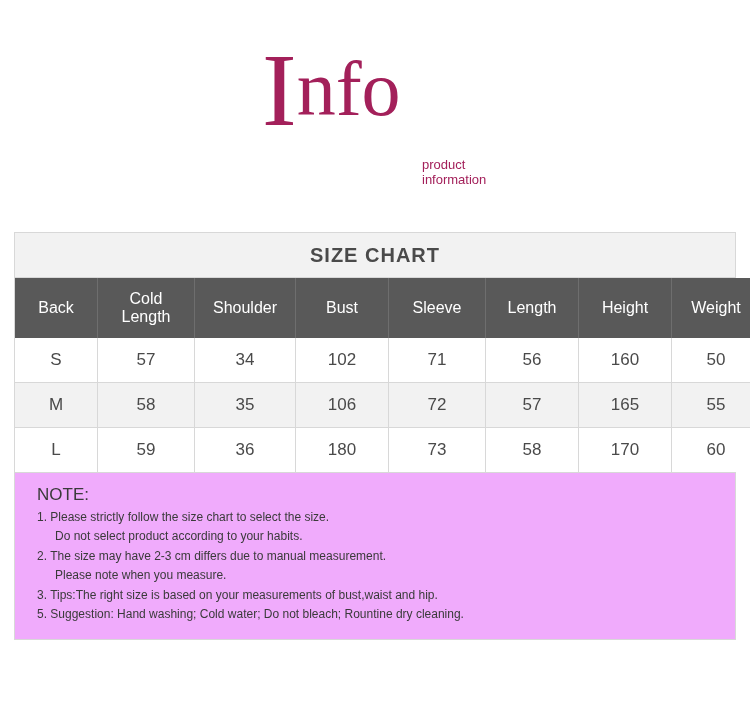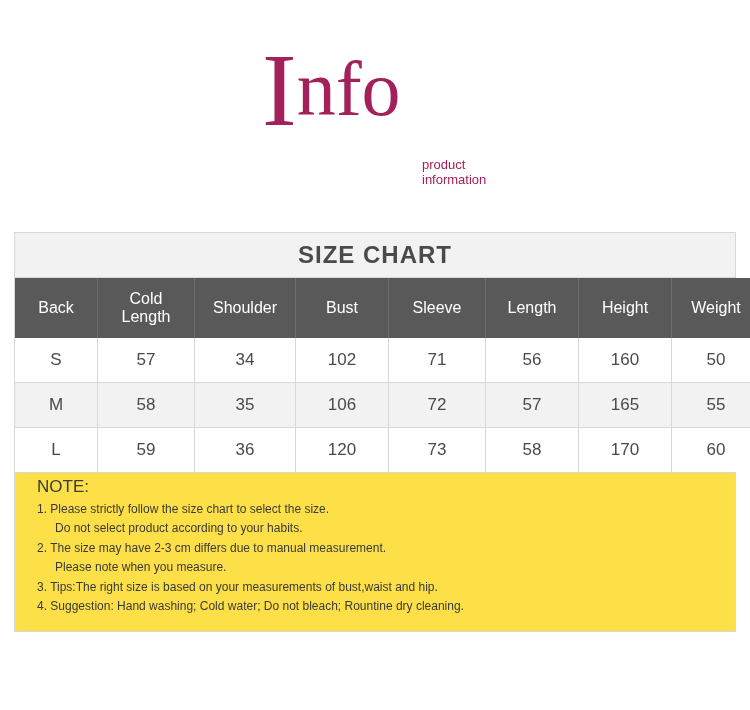--- a/index.html
+++ b/index.html
@@ -76,21 +76,21 @@
     border-top: 1px solid #d8d8d8;
     border-left: 1px solid #d8d8d8;
     border-right: 1px solid #d8d8d8;
     border-bottom: 1px solid #d8d8d8;
     box-sizing: border-box;
   }
   .chart-title {
     height: 44px;
     line-height: 44px;
     text-align: center;
-    font-size: 24px;
+    font-size: 20px;
     font-weight: bold;
     letter-spacing: 1px;
     color: #4a4a4a;
     background: #f2f2f2;
     border-bottom: 1px solid #d8d8d8;
   }
   table.size-table {
     border-collapse: collapse;
     width: 100%;
     table-layout: fixed;
@@ -130,22 +130,22 @@
   table.size-table tbody tr:last-child td {
     border-bottom: none;
   }
   .th-two-line span {
     display: block;
   }
 
   
   .notes {
     border-top: 1px solid #d8d8d8;
-    padding: 4px 0 14px 22px;
-    background: #fde047;
+    padding: 12px 0 14px 22px;
+    background: #f0abfc;
   }
   .notes-title {
     font-size: 17px;
     color: #3a3a3a;
     margin-bottom: 3px;
   }
   .note-line {
     font-size: 12px;
     color: #3a3a3a;
     line-height: 1.62;
@@ -210,33 +210,33 @@
           <td>106</td>
           <td>72</td>
           <td>57</td>
           <td>165</td>
           <td>55</td>
         </tr>
         <tr>
           <td>L</td>
           <td>59</td>
           <td>36</td>
-          <td>120</td>
+          <td>180</td>
           <td>73</td>
           <td>58</td>
           <td>170</td>
           <td>60</td>
         </tr>
       </tbody>
     </table>
 
     <div class="notes">
       <div class="notes-title">NOTE:</div>
       <div class="note-line">1. Please strictly follow the size chart to select the size.</div>
       <div class="note-line indent">Do not select product according to your habits.</div>
       <div class="note-line">2. The size may have 2-3 cm differs due to manual measurement.</div>
       <div class="note-line indent">Please note when you measure.</div>
       <div class="note-line">3. Tips:The right size is based on your measurements of bust,waist and hip.</div>
-      <div class="note-line">4. Suggestion: Hand washing; Cold water; Do not bleach; Rountine dry cleaning.</div>
+      <div class="note-line">5. Suggestion: Hand washing; Cold water; Do not bleach; Rountine dry cleaning.</div>
     </div>
 
   </div>
 </div>
 
 </body></html>

